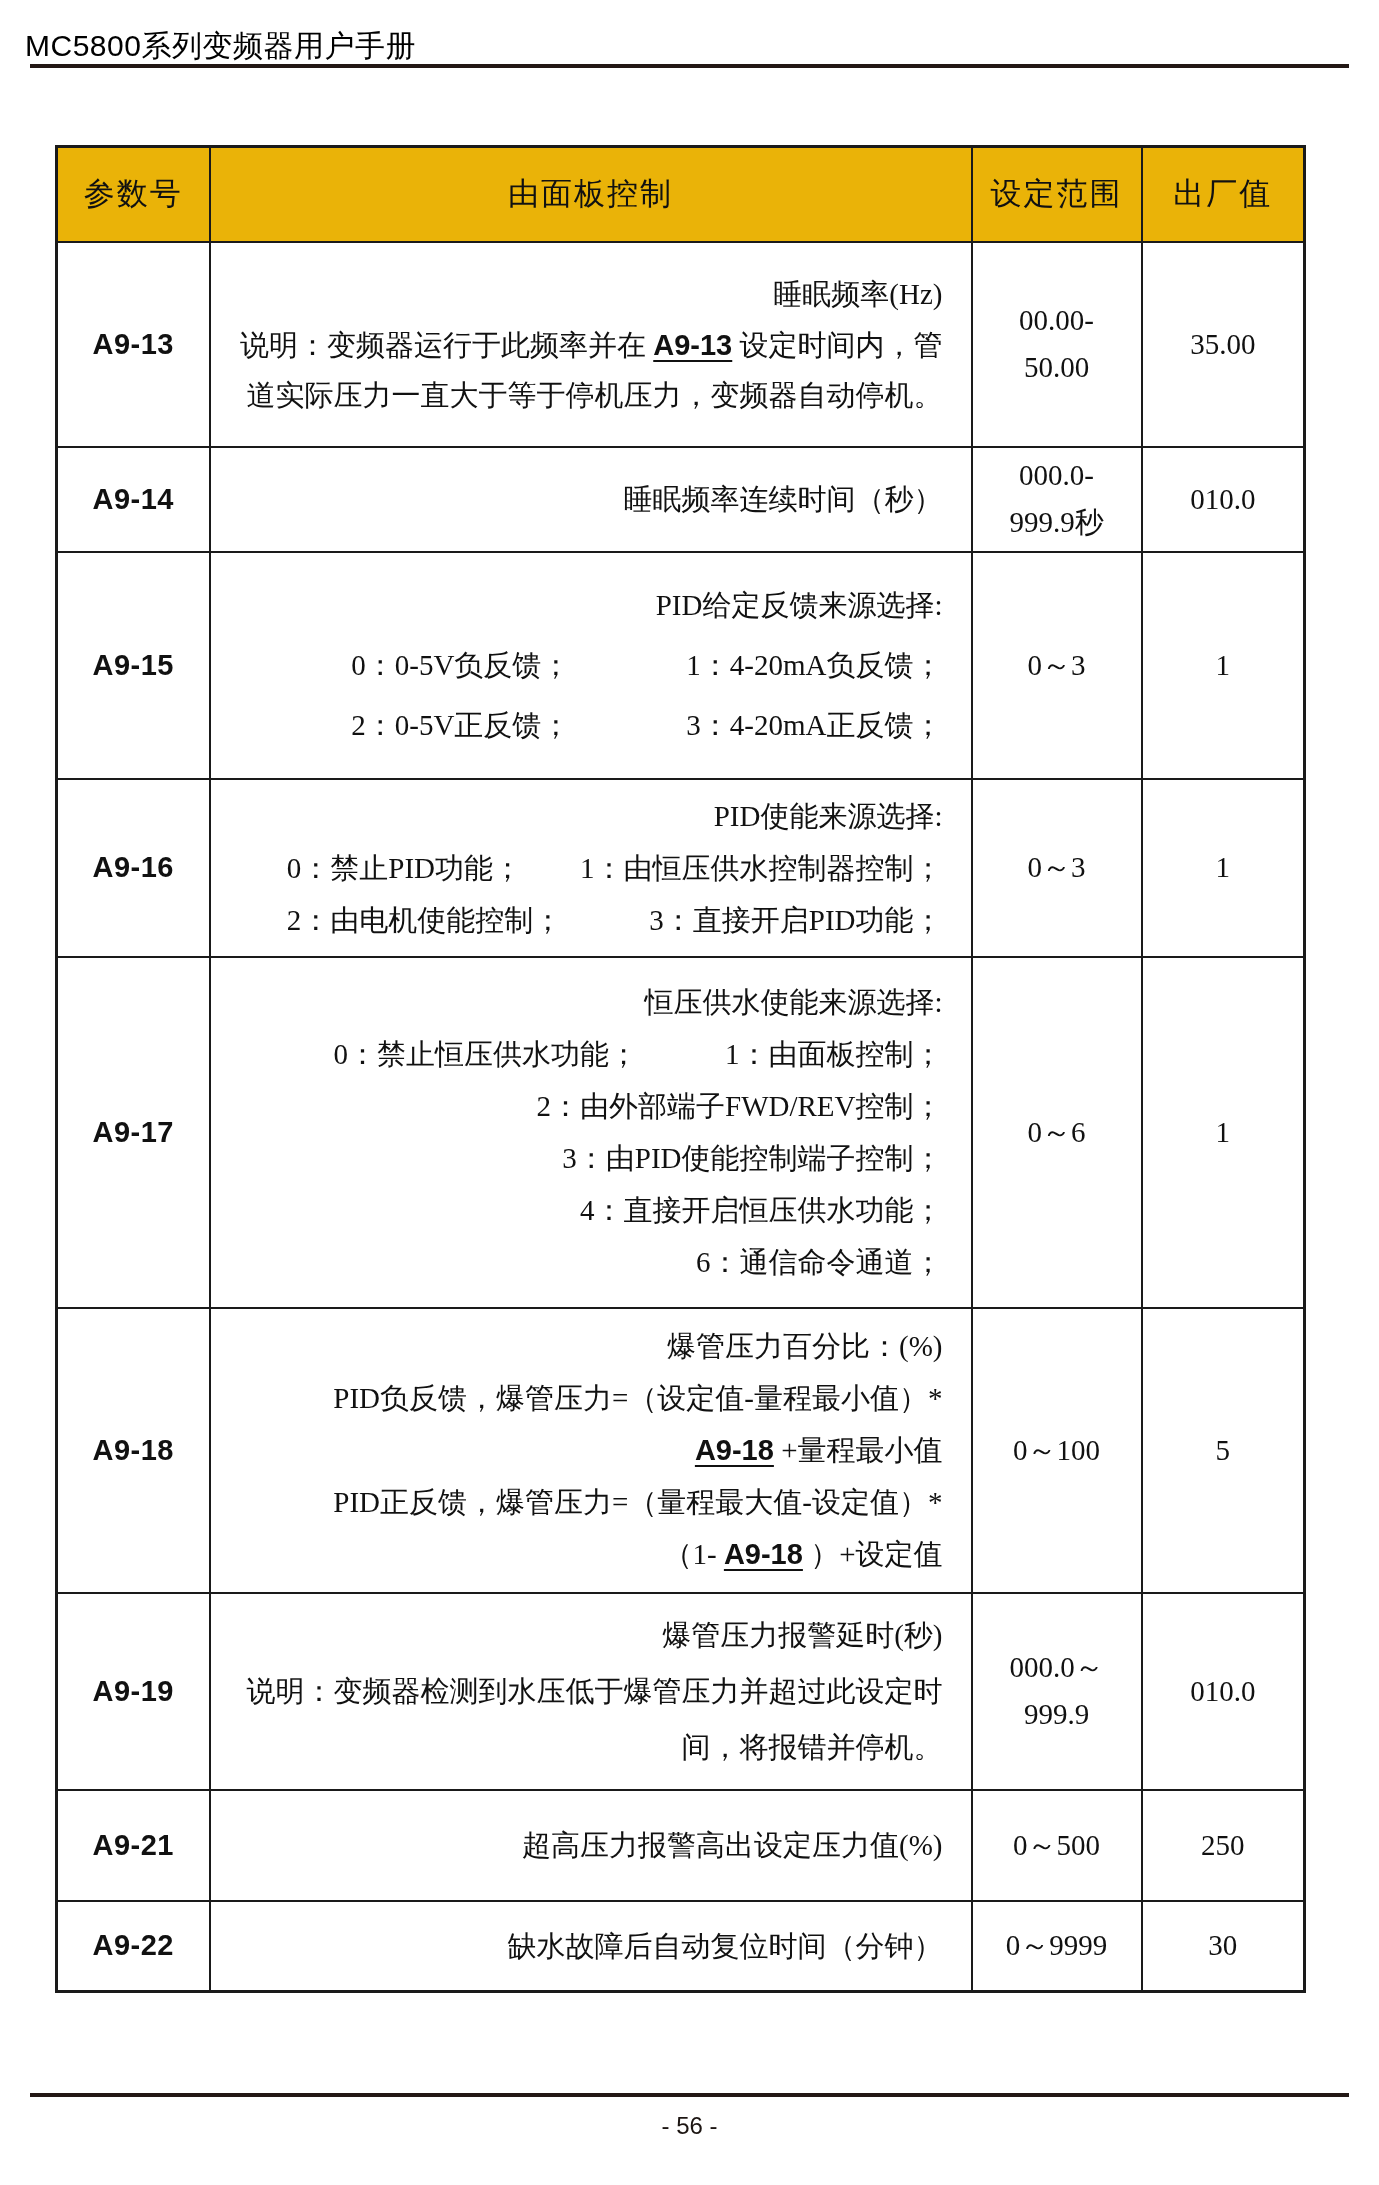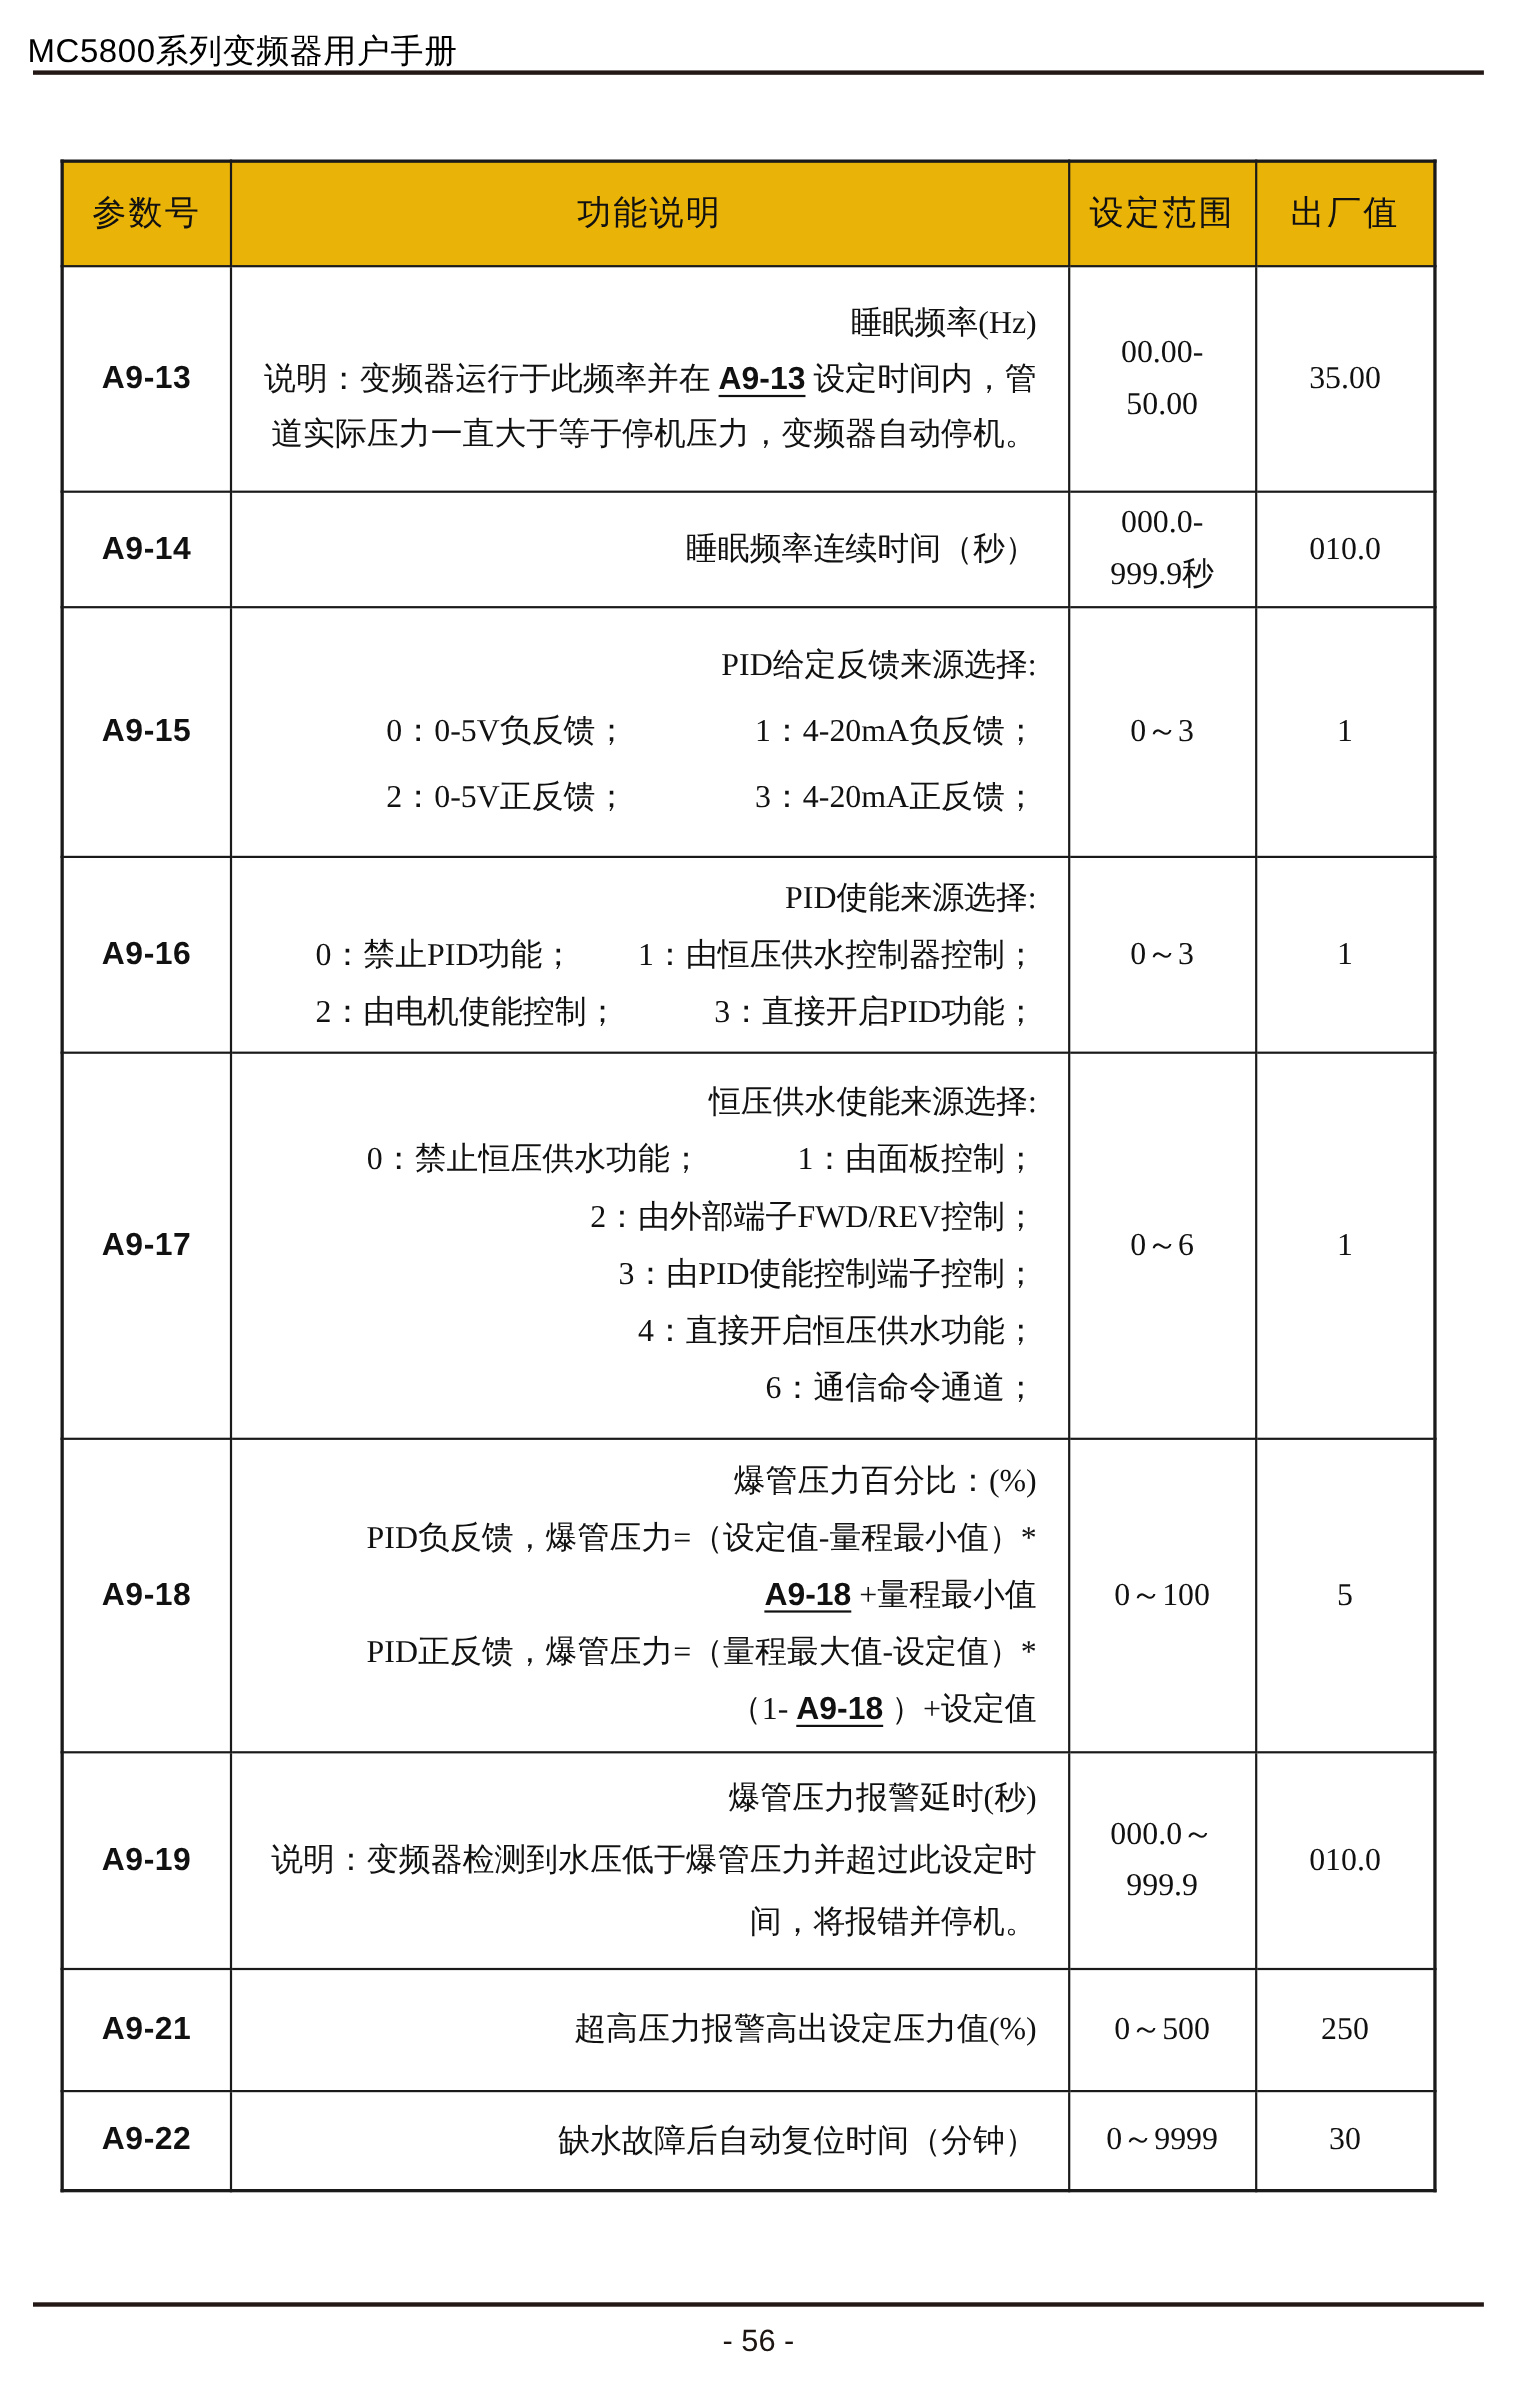--- a/index.html
+++ b/index.html
@@ -54,41 +54,41 @@
   }
   td.range, td.def { text-align:center; line-height:47px; }
   
   tr.h205 { height:205px; } tr.h105 { height:105px; } tr.h227 { height:227px; }
   tr.h165 { height:165px; } tr.h351 { height:351px; } tr.h285 { height:285px; }
   tr.h197 { height:197px; } tr.h80  { height:80px;  } tr.h89  { height:111px;  }
   tr.h91  { height:91px;  }
   
   .page-num {
     position:absolute; top:2112px; left:0; width:100%;
-    text-align:center; font-size:28px;
+    text-align:center; font-size:24px;
     font-family:"Liberation Sans","DejaVu Sans",sans-serif; color:#1c1512;
   }
 </style>
 </head>
 <body>
 
 <div class="page-title">MC5800系列变频器用户手册</div>
 <div class="rule rule-top"></div>
 
 <table class="param-table">
   <colgroup>
     <col class="c-param">
       <col class="c-desc">
       <col class="c-range">
       <col class="c-def">
   </colgroup>
   <thead>
     <tr>
       <th>参数号</th>
-      <th>功能说明</th>
+      <th>由面板控制</th>
       <th>设定范围</th>
       <th>出厂值</th>
     </tr>
   </thead>
   <tbody>
 
     <tr class="h205">
       <td class="param">A9-13</td>
       <td class="desc">
         <div class="dline">睡眠频率(Hz)</div>

